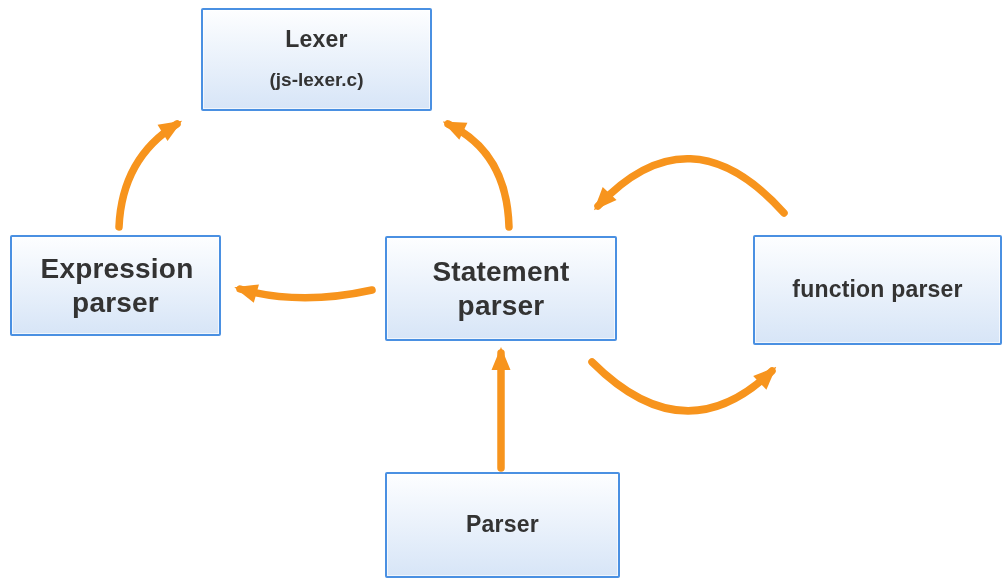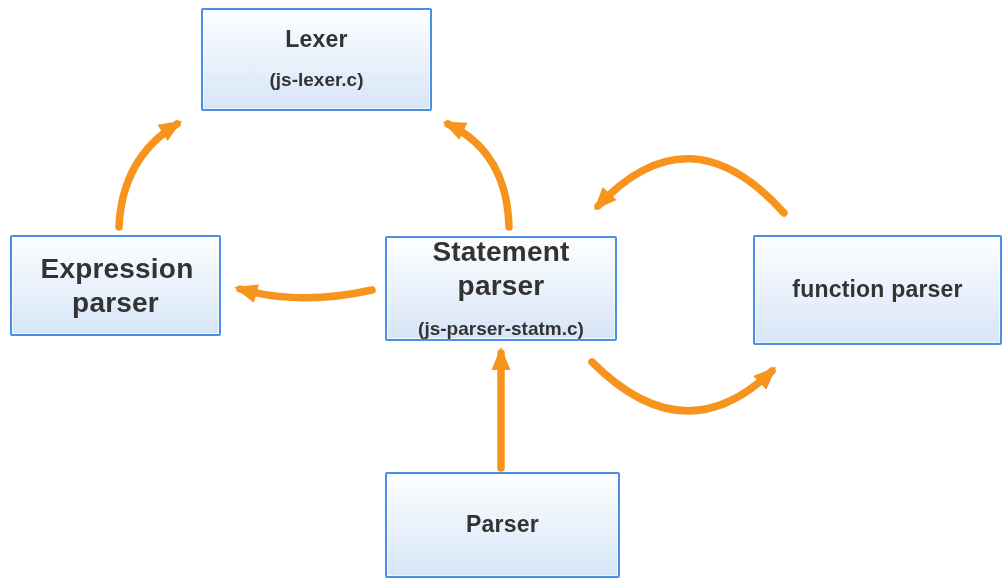--- a/index.html
+++ b/index.html
@@ -79,21 +79,20 @@
     <div class="title">Lexer</div>
     <div class="subtitle">(js-lexer.c)</div>
   </div>
 
   <div class="node narrow-title" style="left:10px; top:235px; width:211px; height:101px;">
     <div class="title">Expression parser</div>
   </div>
 
   <div class="node narrow-title" style="left:385px; top:236px; width:232px; height:105px;">
     <div class="title">Statement parser</div>
-    <div class="subtitle">(js-parser-statm.c)</div>
   </div>
 
   <div class="node" style="left:753px; top:235px; width:249px; height:110px;">
     <div class="title">function parser</div>
   </div>
 
   <div class="node" style="left:385px; top:472px; width:235px; height:106px;text-align:right;">
     <div class="title">Parser</div>
   </div>
 

